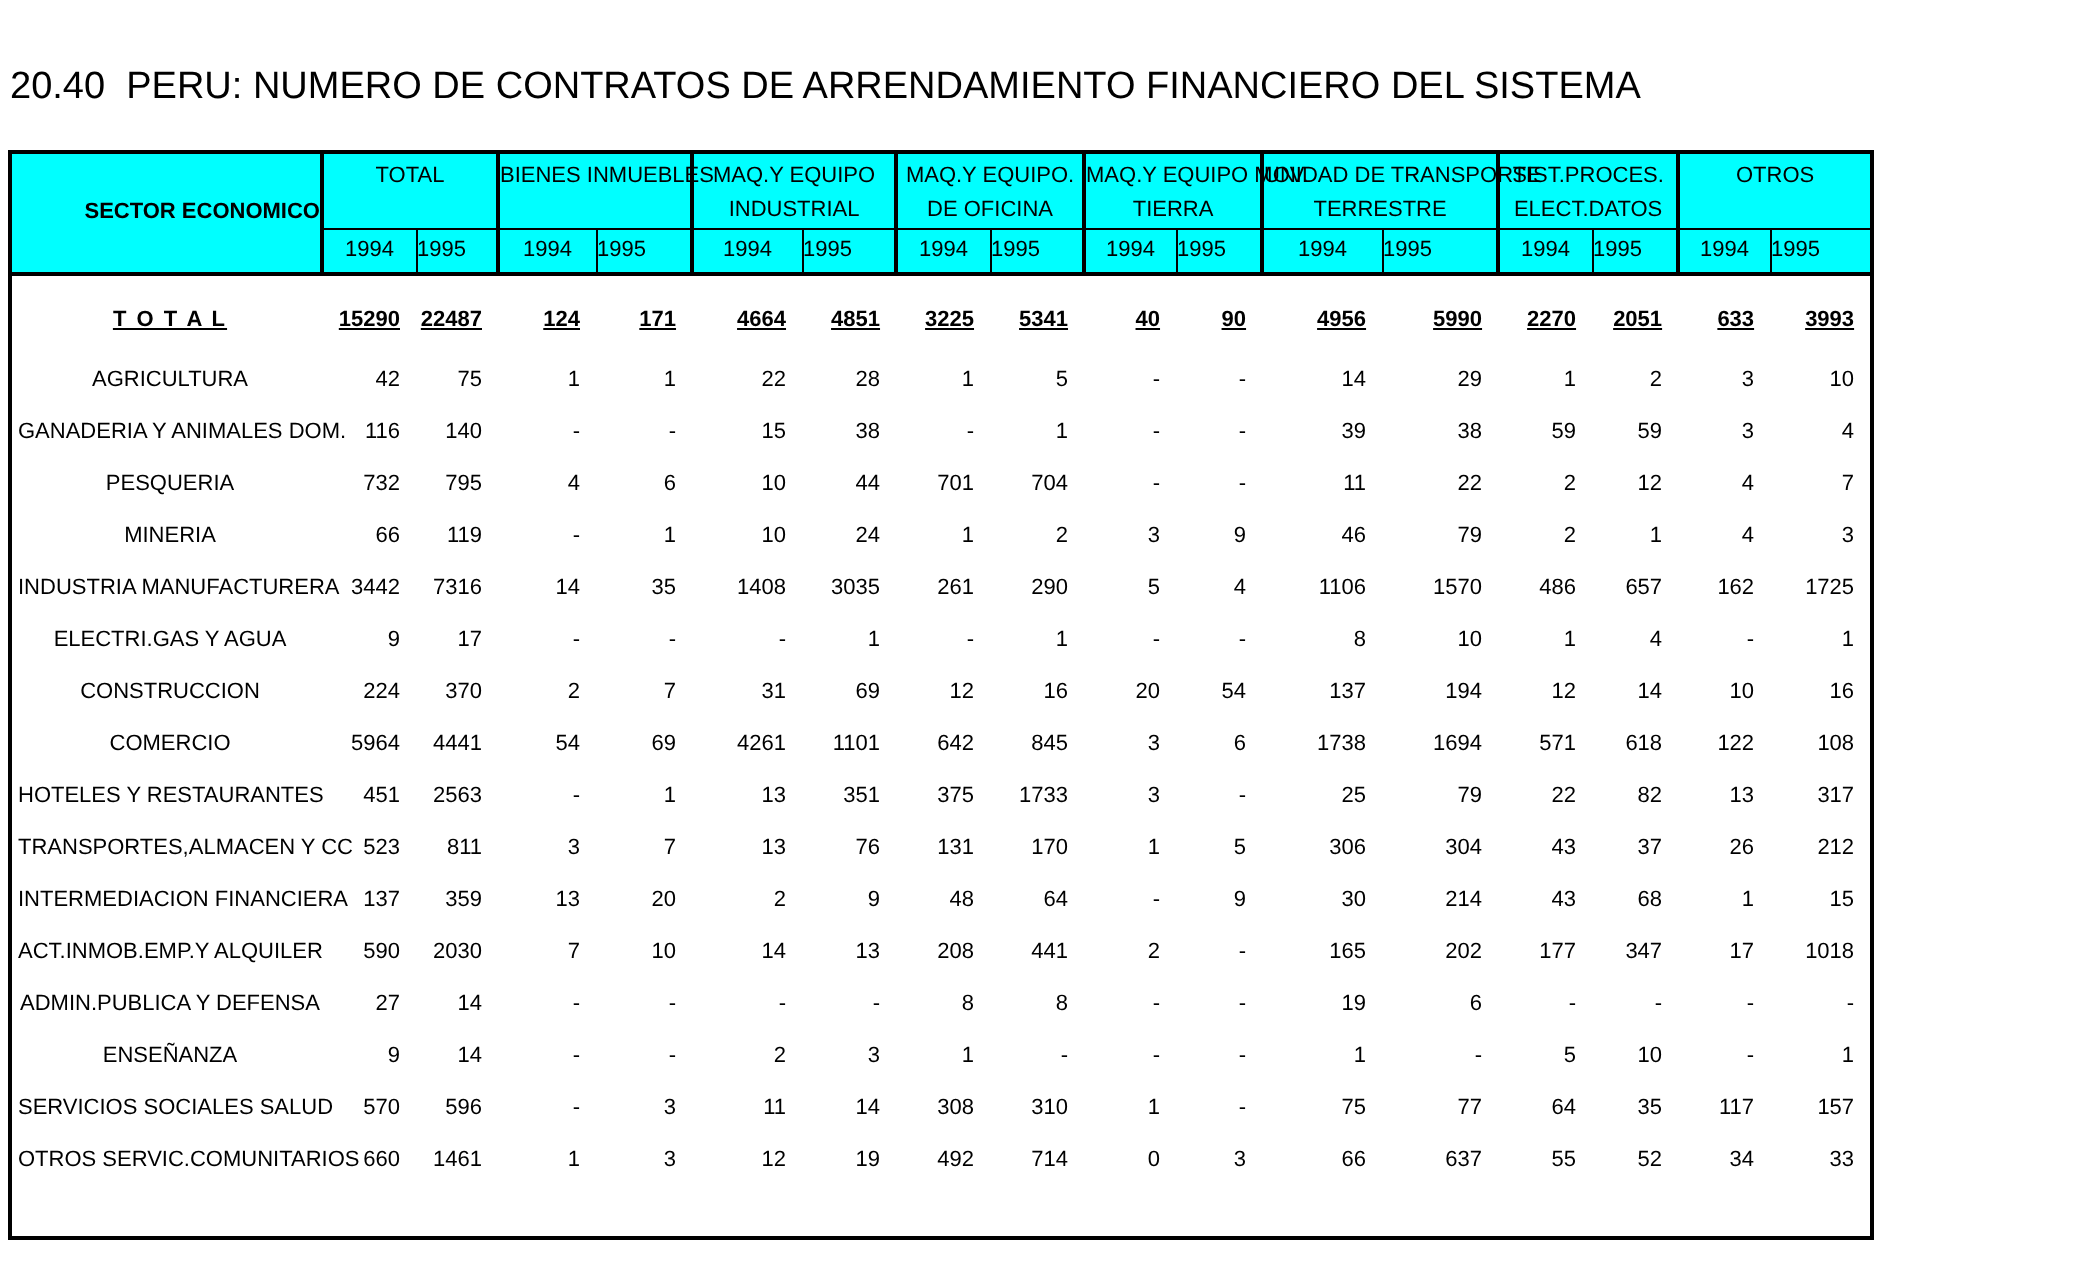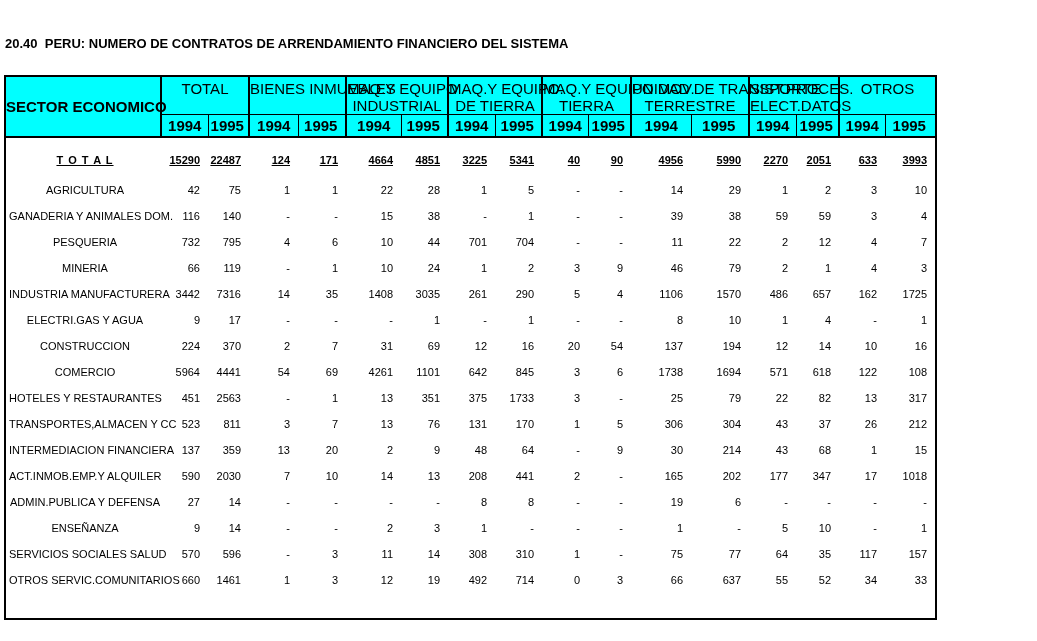--- a/index.html
+++ b/index.html
@@ -2,45 +2,45 @@
 <html><head>
 <meta charset="utf-8">
 <style>
   * { box-sizing: border-box; }
   html,body { margin:0; padding:0; }
   body {
     width:1037px; height:641px; background:#ffffff; overflow:hidden;
     font-family:"Liberation Sans", sans-serif; color:#000;
   }
   .title {
-    font-weight:bold; font-size:13px; line-height:15px;
+    font-weight:normal; font-size:19px; line-height:15px;
     margin:6px 0 0 5px; white-space:pre;
   }
   table#main-table {
     border-collapse:collapse; table-layout:fixed;
     width:931px; margin:9px 0 0 4px;
     border:2px solid #000;
   }
   thead { border-bottom:2px solid #000; }
   thead th {
-    background:#00ffff; font-size:15px; padding:0; white-space:nowrap; overflow:visible;margin-top:12px;
+    background:#00ffff; font-size:11px; padding:0; white-space:nowrap; overflow:visible;margin-top:12px;
   }
   th.sector {
-    border:2px solid #000; font-weight:bold; text-align:left; vertical-align:middle;
+    border:2px solid #000; font-weight:bold; text-align:right; vertical-align:middle;
   }
   th.group {
     border:2px solid #000; border-bottom:1px solid #000;
     font-weight:normal; text-align:center; vertical-align:top;
     height:38px; line-height:17px; padding-top:3px;
   }
   th.year {
-    font-weight:bold; height:22px; vertical-align:middle;
+    font-weight:normal; height:22px; vertical-align:middle;
   }
   th.y94 { border-left:2px solid #000; border-top:1px solid #000; text-align:center; }
-  th.y95 { border-left:1px solid #000; border-top:1px solid #000; text-align:center; padding-right:2px; }
+  th.y95 { border-left:1px solid #000; border-top:1px solid #000; text-align:left; padding-right:2px; }
   tbody td { padding:0; font-size:11px; white-space:nowrap; vertical-align:middle; }
   td.label { text-align:center; padding-left:3px; overflow:visible; }
   td.num   { text-align:right; padding-right:8px; }
   tr.total-row td { height:40px; padding-top:6px; }
   tr.total-row .cell-text { font-weight:bold; text-decoration:underline; }
   tr.total-row td.label .cell-text { letter-spacing:1px; }
   tr.sector-row td { height:26px; }
 </style>
 </head>
 <body>
@@ -79,21 +79,21 @@
         <th colspan="2" class="group">
           <div>BIENES INMUEBLES</div>
           <div></div>
         </th>
         <th colspan="2" class="group">
           <div>MAQ.Y EQUIPO</div>
           <div>INDUSTRIAL</div>
         </th>
         <th colspan="2" class="group">
           <div>MAQ.Y EQUIPO.</div>
-          <div>DE TIERRA</div>
+          <div>DE OFICINA</div>
         </th>
         <th colspan="2" class="group">
           <div>MAQ.Y EQUIPO MOV.</div>
           <div>TIERRA</div>
         </th>
         <th colspan="2" class="group">
           <div>UNIDAD DE TRANSPORTE</div>
           <div>TERRESTRE</div>
         </th>
         <th colspan="2" class="group">

